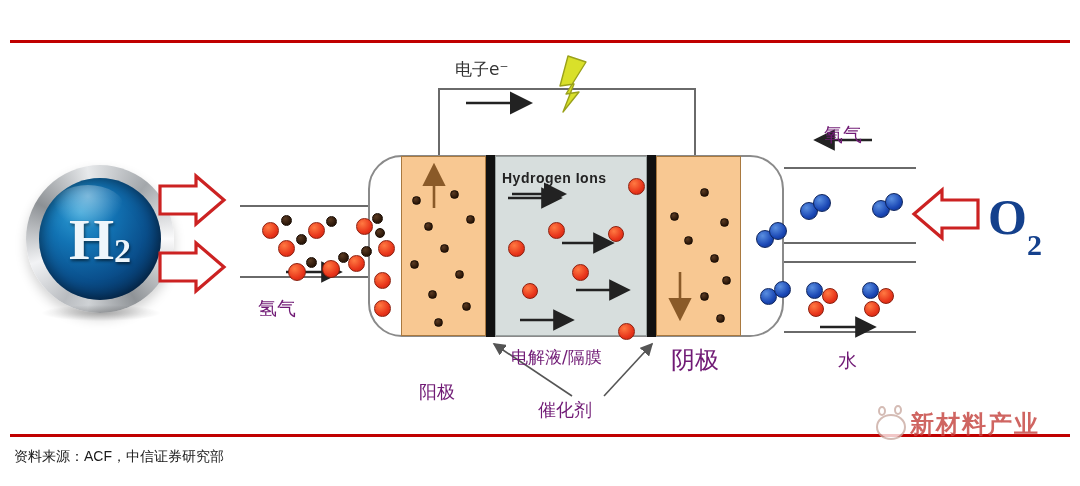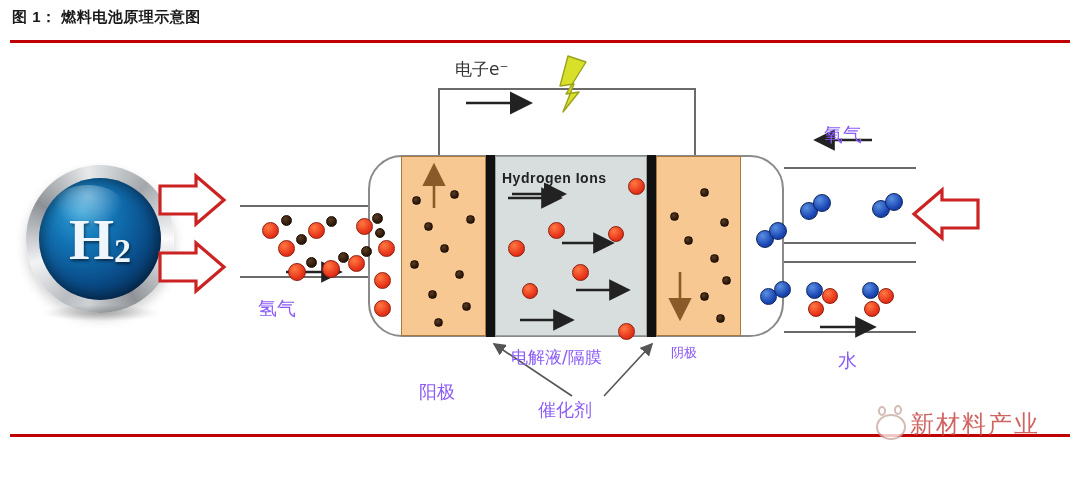--- a/index.html
+++ b/index.html
@@ -31,21 +31,21 @@
   }
 
   
   .watermark {
     position: absolute; left: 862px; top: 404px;
     width: 215px; height: 46px;
     opacity: .78; pointer-events: none;
   }
   .watermark .wm-text {
     position: absolute; left: 48px; top: 4px;
-    font-size: 24px; font-weight: normal; color: #c23a36;
+    font-size: 24px; font-weight: bold; color: #c23a36;
     letter-spacing: 2px; white-space: nowrap;
     text-shadow: 0 0 1px rgba(255,255,255,.8);
   }
   .watermark .wm-ball {
     position: absolute; left: 14px; top: 10px;
     width: 30px; height: 26px; border-radius: 50%;
     border: 2px solid #c9a9a0; background: #fff;
   }
   .watermark .wm-ear {
     position: absolute; width: 8px; height: 10px; border-radius: 50%;
@@ -91,29 +91,29 @@
   .o2-label {
     position: absolute; left: 988px; top: 188px;
     color: #14408c; font-size: 50px; font-weight: bold;
     font-family: "Liberation Serif", "DejaVu Serif", serif;
     white-space: nowrap;
   }
   .o2-label sub { font-size: 30px; position: relative; top: 10px; }
 
   
   .cjk {
-    position: absolute; color: #8b5cf6; white-space: nowrap;
+    position: absolute; color: #701a75; white-space: nowrap;
     font-family: "DejaVu Sans", "Liberation Sans", sans-serif;
   }
   .lbl-e        { left: 455px; top: 58px;  font-size: 17px; color: #333; }
   .lbl-hydrogen { left: 258px; top: 296px; font-size: 19px; }
   .lbl-oxygen   { left: 824px; top: 122px; font-size: 19px; }
   .lbl-water    { left: 838px; top: 348px; font-size: 19px; }
   .lbl-anode    { left: 419px; top: 344px; font-size: 18px; margin-top: 36px; }
-  .lbl-cathode  { left: 671px; top: 344px; font-size: 13px; font-family: Liberation Serif, serif; }
+  .lbl-cathode  { left: 671px; top: 344px; font-size: 24px; font-family: Liberation Serif, serif; }
   .lbl-electro  { left: 511px; top: 346px; font-size: 17px; text-align: center; }
   .lbl-catalyst { left: 538px; top: 398px; font-size: 18px; }
   .lbl-hions    {
     left: 502px; top: 170px; font-size: 14px; font-weight: bold; color: #222;
     font-family: "Liberation Sans", sans-serif; letter-spacing: .5px;
   }
 
   
   .cell-housing {
     position: absolute; left: 368px; top: 155px; width: 416px; height: 182px;
@@ -161,34 +161,36 @@
   .o-blue {
     background: radial-gradient(circle at 35% 30%, #5a8fe0, #1a47b5 62%, #102f7d 100%);
     border: 1px solid #0d245e;
   }
 </style>
 </head>
 <body>
 
 <div id="page">
 
-  <div class="fig-title">图 1： 燃料电池原理示意图</div>
   <div class="rule-top"></div>
 
   <div class="h2-wrap">
     <div class="h2-rim"></div>
     <div class="h2-core"></div>
     <div class="h2-gloss"></div>
     <div class="h2-label">
       <span>H</span>
         <sub>2</sub>
     </div>
     <div class="h2-shadow"></div>
   </div>
 
+  <div class="o2-label">
+    <span>O</span><sub>2</sub>
+  </div>
 
   <div class="wire wire-top"></div>
   <div class="wire wire-l"></div>
   <div class="wire wire-r"></div>
 
   <div class="cell-housing"></div>
   <div class="electrolyte"></div>
   <div class="anode"></div>
   <div class="cathode"></div>
   <div class="electrode-bar bar-left"></div>
@@ -348,20 +350,21 @@
   <div class="cjk lbl-hydrogen">氢气</div>
   <div class="cjk lbl-oxygen">氧气</div>
   <div class="cjk lbl-water">水</div>
   <div class="cjk lbl-anode">阳极</div>
   <div class="cjk lbl-cathode">阴极</div>
   <div class="cjk lbl-electro">电解液/隔膜</div>
   <div class="cjk lbl-catalyst">催化剂</div>
   <div class="cjk lbl-hions">Hydrogen Ions</div>
 
   <div class="rule-bottom"></div>
+  <div class="src-note">资料来源：ACF，中信证券研究部</div>
 
   <div class="watermark">
     <div class="wm-ear" style="left:16px; top:2px;"></div>
     <div class="wm-ear" style="left:32px; top:1px;"></div>
     <div class="wm-ball"></div>
     <div class="wm-text">新材料产业</div>
   </div>
 
 </div>
 

